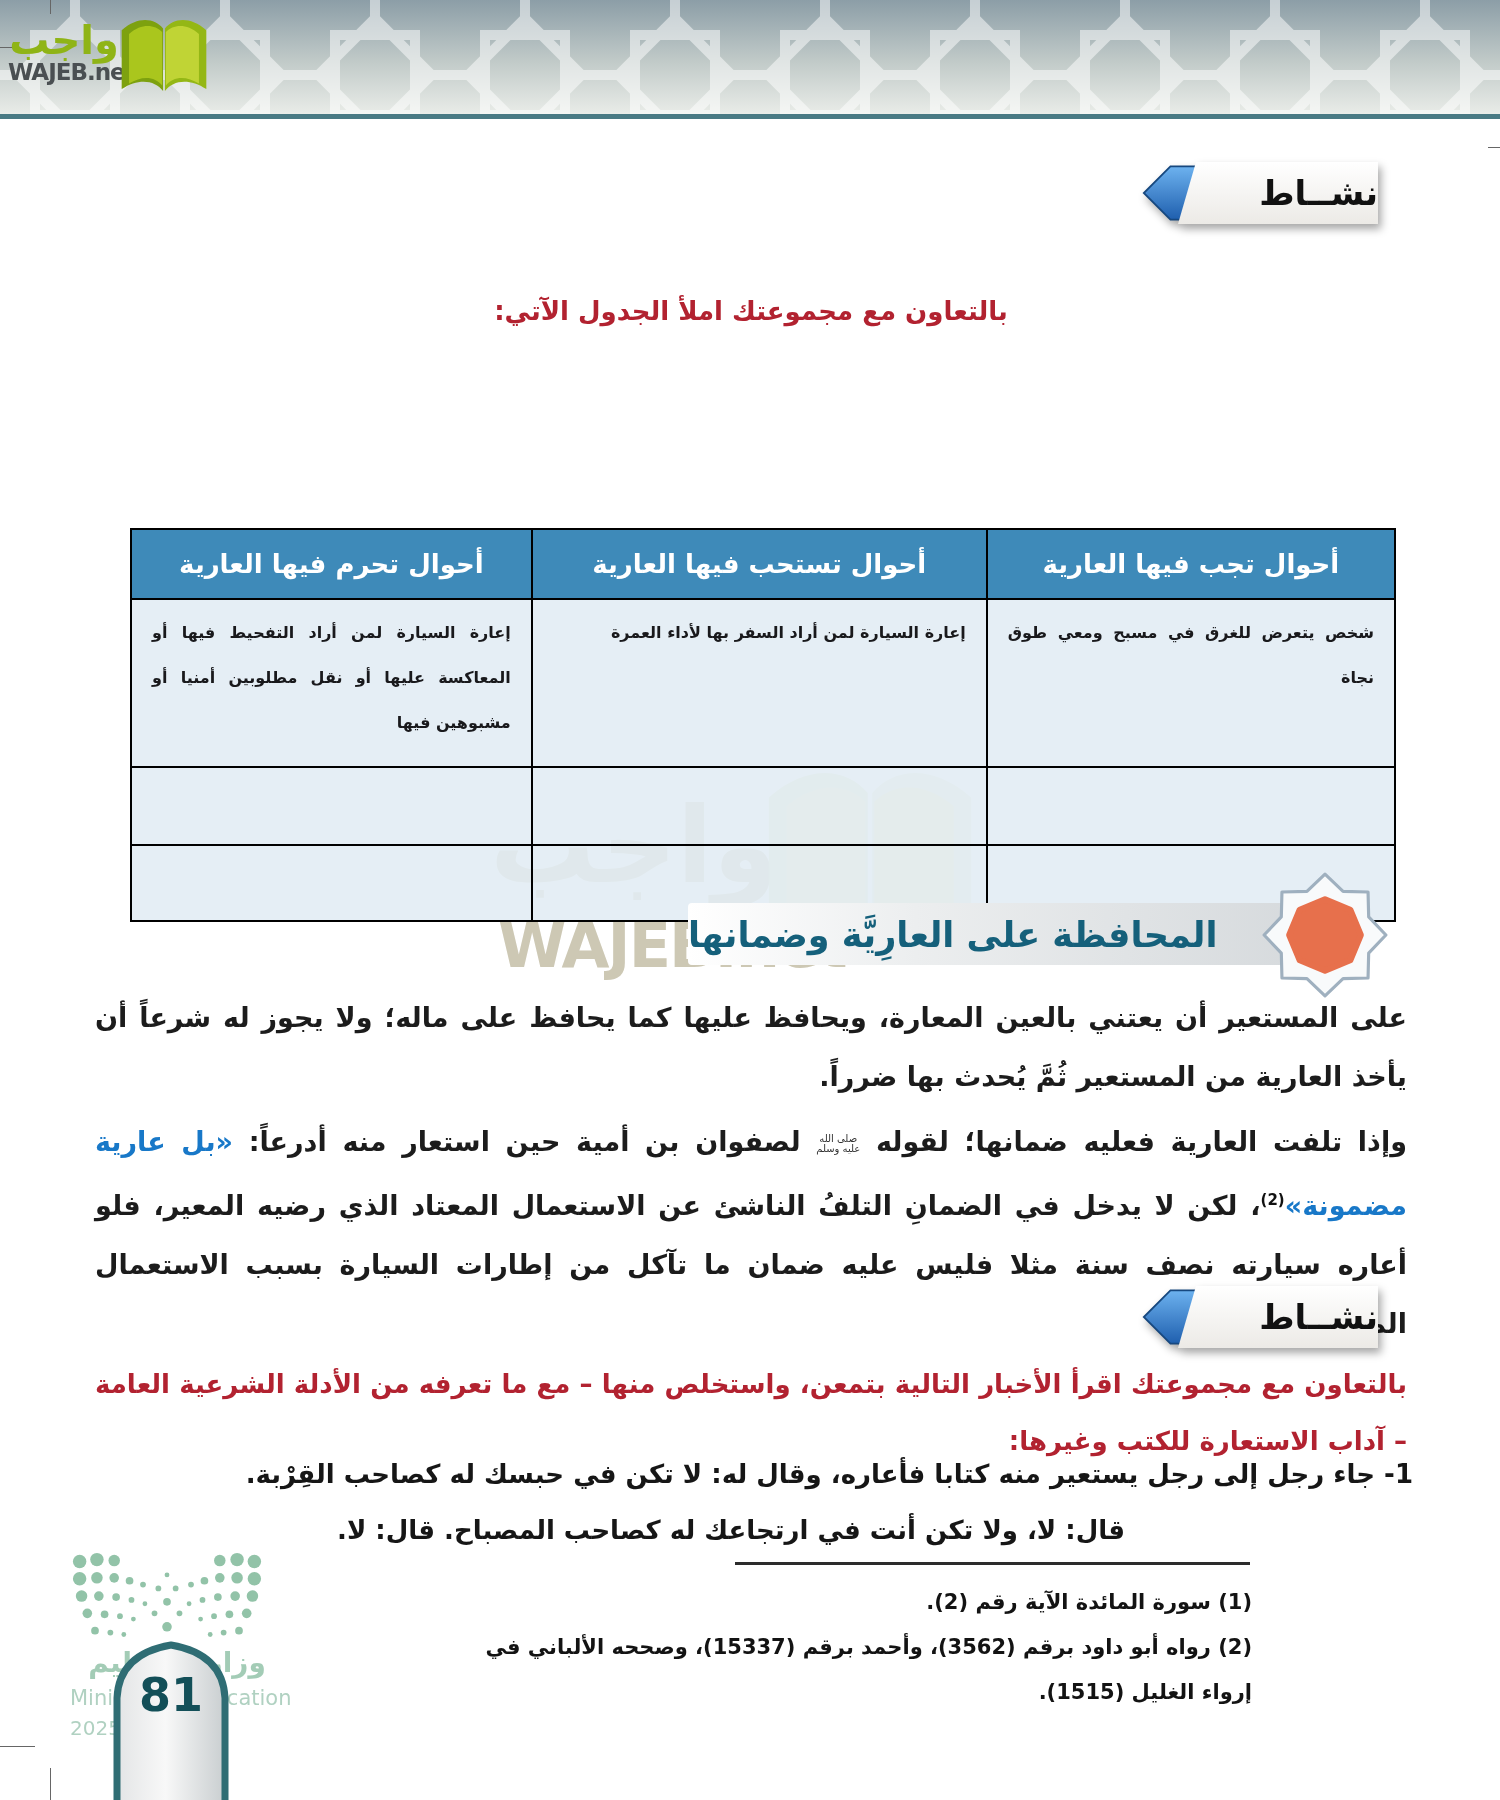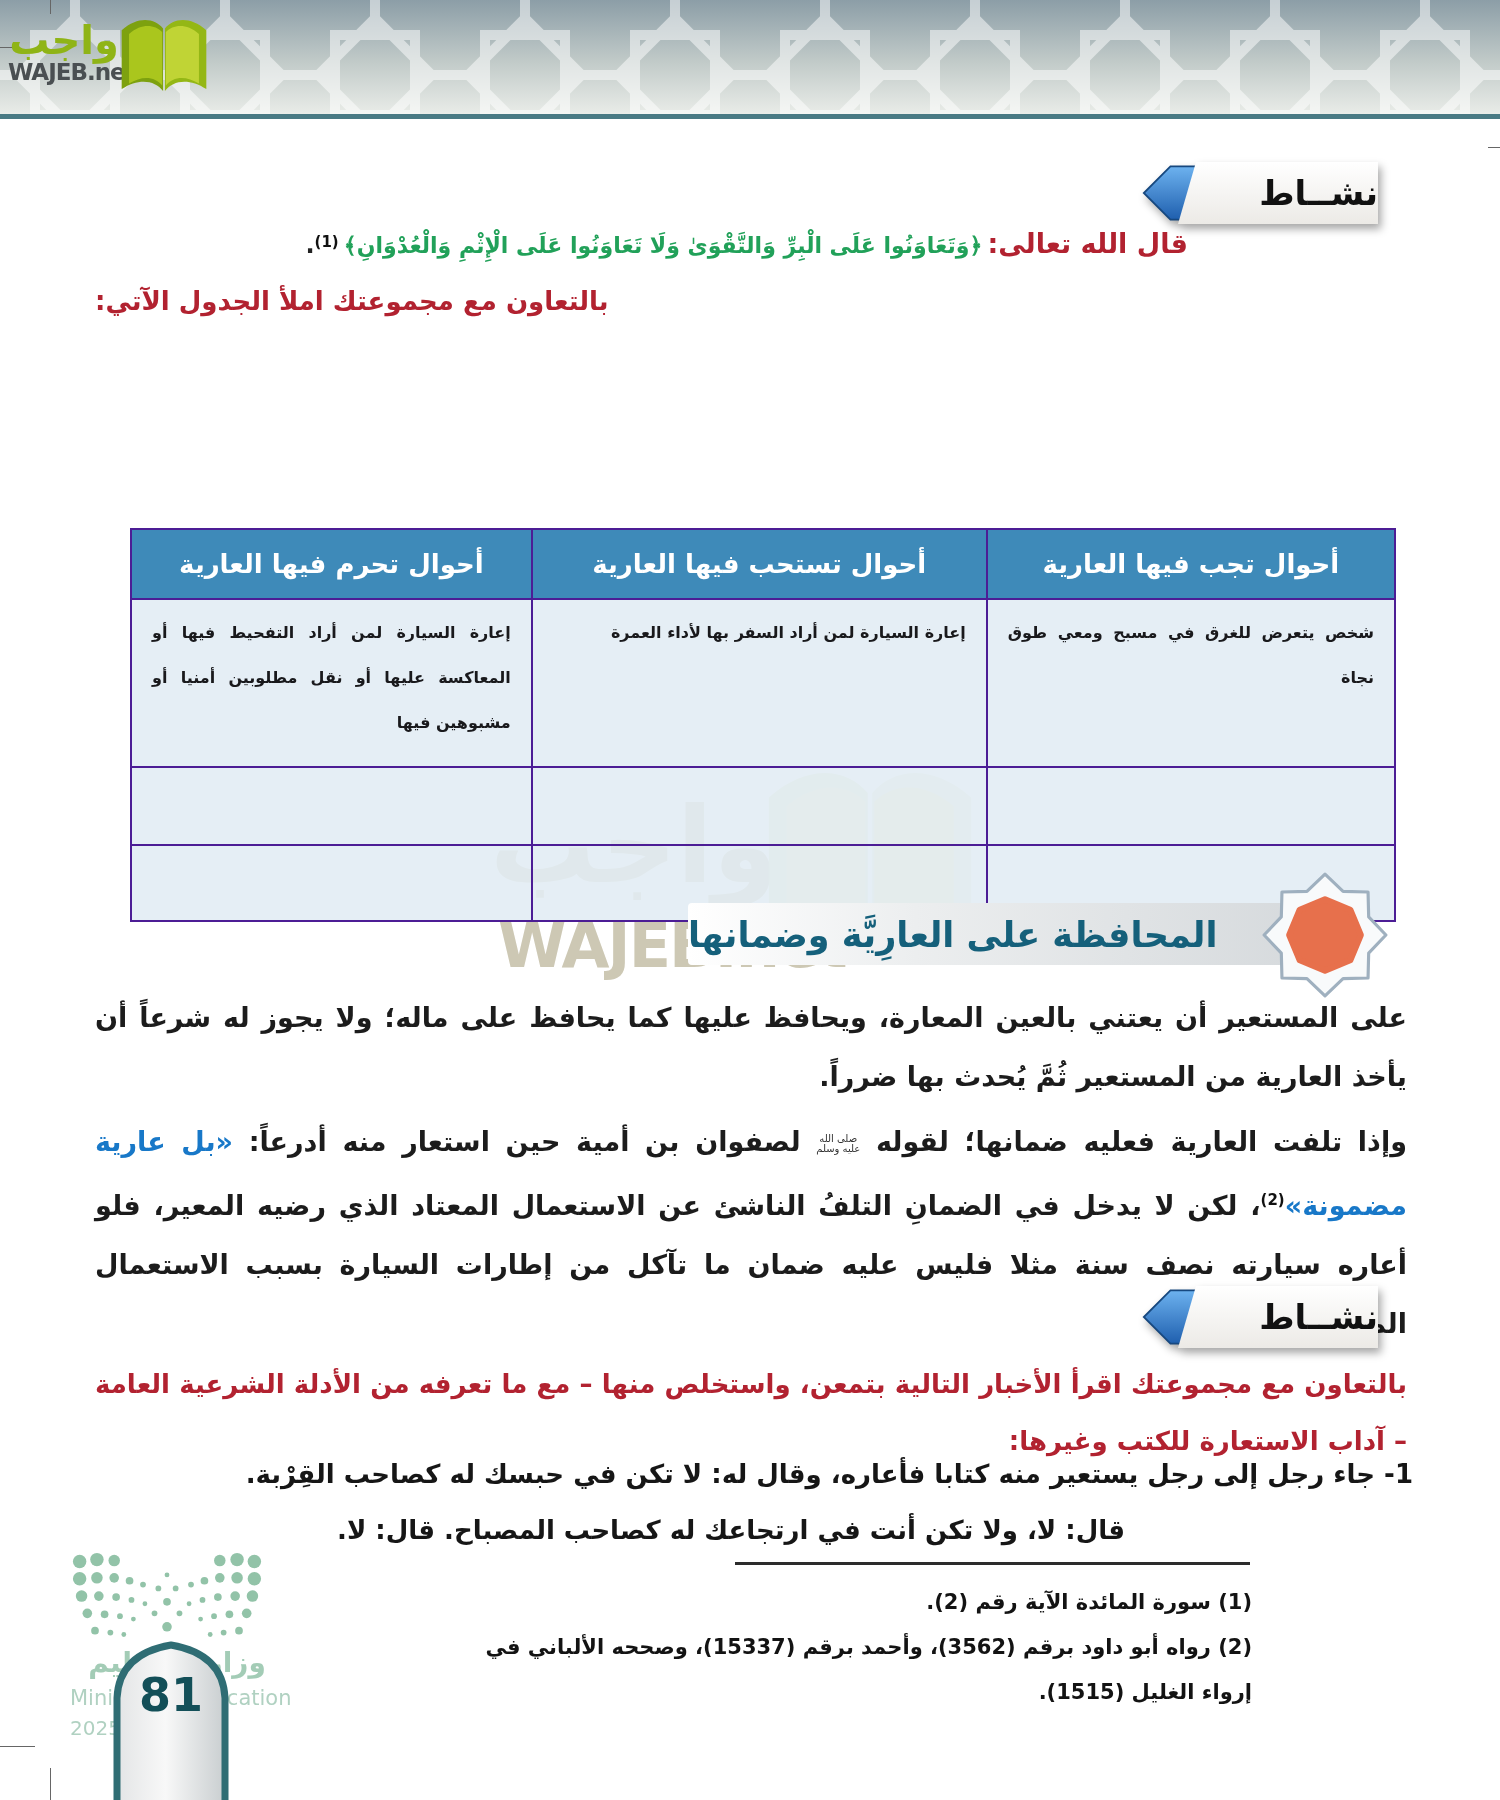--- a/index.html
+++ b/index.html
@@ -27,24 +27,24 @@
   .badge svg { position:absolute; left:0; top:2px; }
   
   .verse-line { position:absolute; top:228px; right:312px; white-space:nowrap; z-index:2; }
   .verse-label { font-size:27px; font-weight:700; color:#b22230; }
   .verse-text { font-size:22px; font-weight:700; color:#21a159; }
   .fn { font-size:15px; font-weight:700; color:#111; vertical-align:super; }
   .verse-period { font-size:24px; font-weight:700; color:#222; }
   
   .red-block { position:absolute; top:276px; left:95px; width:1312px; z-index:2; }
   .red-block p { margin:0; font-size:26px; font-weight:700; color:#b22230; line-height:47px; text-align:justify; }
-  .red-block p.cmd { text-align:left; margin-top:2px; }
+  .red-block p.cmd { text-align:center; margin-top:12px; }
   
   .tbl { position:absolute; top:528px; left:130px; width:1266px; border-collapse:collapse; table-layout:fixed; z-index:2; }
-  .tbl th, .tbl td { border:2px solid #4c1d95; }
+  .tbl th, .tbl td { border:2px solid #000000; }
   .tbl th { background:#3e8ab9; color:#ffffff; font-size:26px; font-weight:700; height:60px; padding:4px 10px; }
   .tbl td { background:rgba(224,235,243,.85); color:#19191c; font-size:16px; font-weight:700;
     padding:10px 20px; vertical-align:top; line-height:45px; text-align:justify; }
   .tbl tr.r1 td { height:146px; }
   .tbl tr.r2 td { height:56px; }
   .tbl tr.r3 td { height:54px; }
   
   .watermark { position:absolute; top:724px; left:420px; width:580px; height:290px; z-index:1; direction:ltr; }
   .watermark .wm-ar { position:absolute; left:70px; top:70px; font-size:105px; font-weight:700; color:#ddd8bf; line-height:105px; }
   .watermark .wm-en { position:absolute; left:78px; top:185px; font-size:62px; font-weight:700; color:#cdc8b4; letter-spacing:-2px; }
@@ -132,26 +132,20 @@
             <stop offset="1" stop-color="#1f5fae"></stop>
           </linearGradient>
         </defs>
       <polygon points="90,2 32,2 2,32 32,62 90,62 64,32" fill="url(#ag1)" stroke="#17487f" stroke-width="2"></polygon>
     </svg>
     <div class="box">
         <span>نشــاط</span>
       </div>
   </div>
 
-  <div class="verse-line">
-    <span class="verse-label">قال الله تعالى:</span>
-    <span> </span>
-    <span class="verse-text">﴿وَتَعَاوَنُوا عَلَى الْبِرِّ وَالتَّقْوَىٰ وَلَا تَعَاوَنُوا عَلَى الْإِثْمِ وَالْعُدْوَانِ﴾</span>
-    <sup class="fn">(1)</sup><span class="verse-period">.</span>
-  </div>
 
   <div class="red-block">
     <p class="cmd">بالتعاون مع مجموعتك املأ الجدول الآتي:</p>
   </div>
 
   <table class="tbl">
     <colgroup>
         <col style="width:32.3%">
         <col style="width:36%">
         <col style="width:31.7%">

